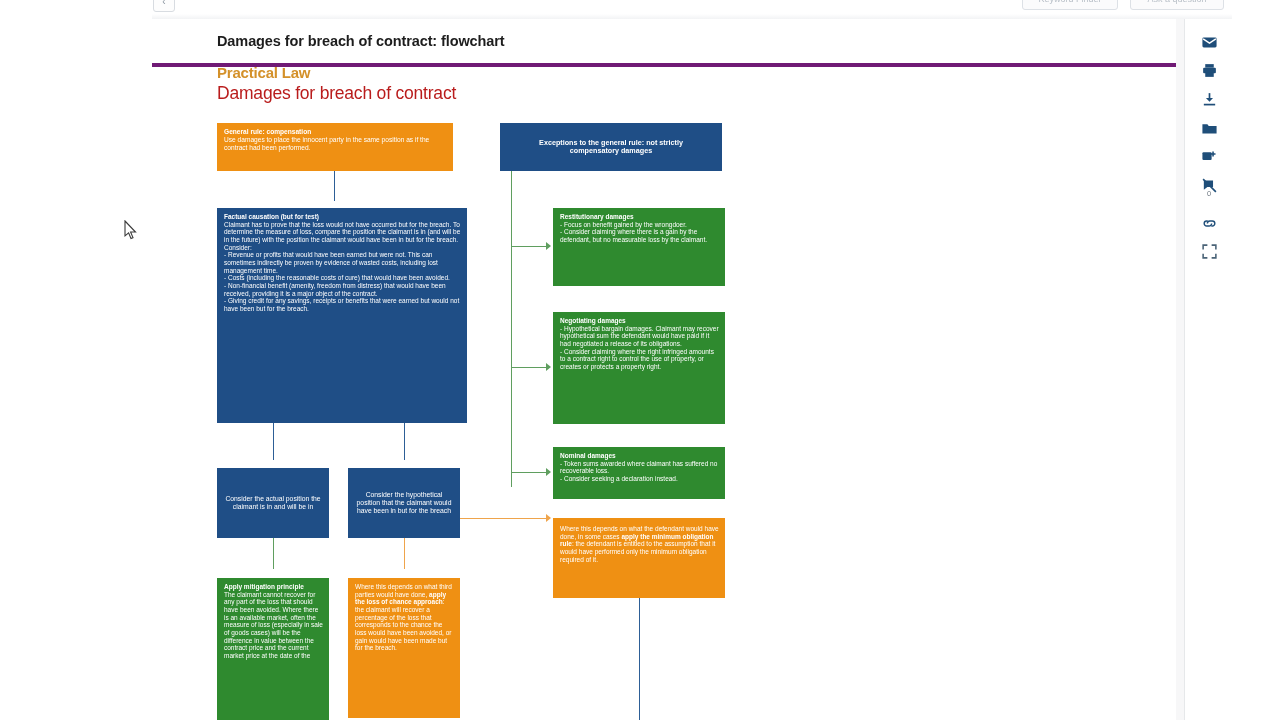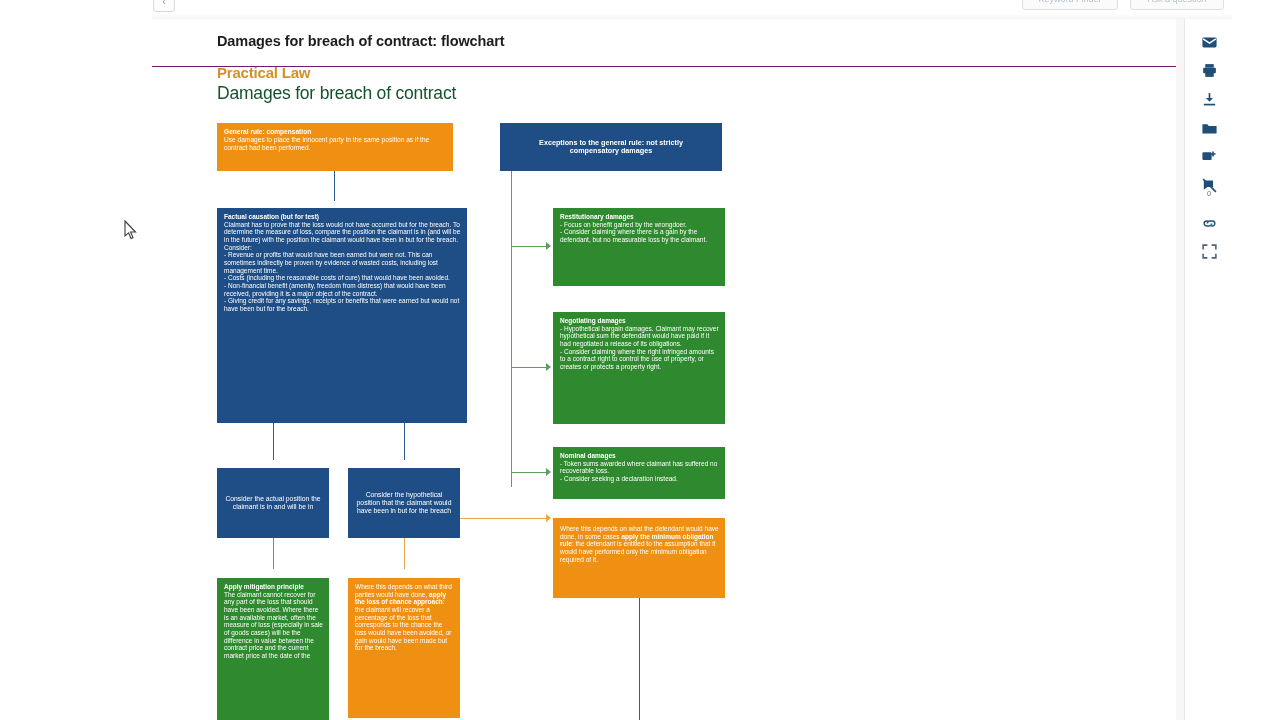--- a/index.html
+++ b/index.html
@@ -44,21 +44,21 @@
   #btn-askq    { left: 1130px; width: 94px; }
 
   .strip-shadow {
     position: absolute; left: 152px; top: 14px; width: 1080px; height: 5px;
     background: linear-gradient(#ffffff, #f2f3f5);
   }
 
   
   .doc-titlebar {
     position: absolute; left: 152px; top: 19px; width: 1032px; height: 48px;
-    background: #ffffff; border-bottom: 1px solid #701a75;
+    background: #ffffff; border-bottom: 4px solid #701a75;
   }
   .doc-title {
     position: absolute; left: 65px; top: 14px;
     font-size: 14.5px; font-weight: bold; color: #1d1d1d;
     letter-spacing: -0.1px;
   }
 
   
   .doc-body {
     position: absolute; left: 152px; top: 67px; width: 1032px; height: 653px;
@@ -69,21 +69,21 @@
   }
 
   
   .brand-practical {
     position: absolute; left: 65px; top: -3px;
     font-size: 15px; font-weight: bold; color: #d4912a;
     letter-spacing: -0.2px;
   }
   .brand-sub {
     position: absolute; left: 65px; top: 16px;
-    font-size: 17.5px; color: #14532d; letter-spacing: -0.2px;
+    font-size: 17.5px; color: #b91c1c; letter-spacing: -0.2px;
   }
 
   
   .box {
     position: absolute; color: #ffffff; overflow: hidden;
     line-height: 1.18;
   }
   .box .bt { font-weight: bold; display: block; }
   .box .bp { display: block; }
   .box.pad { padding: 5px 6px 5px 7px; }

